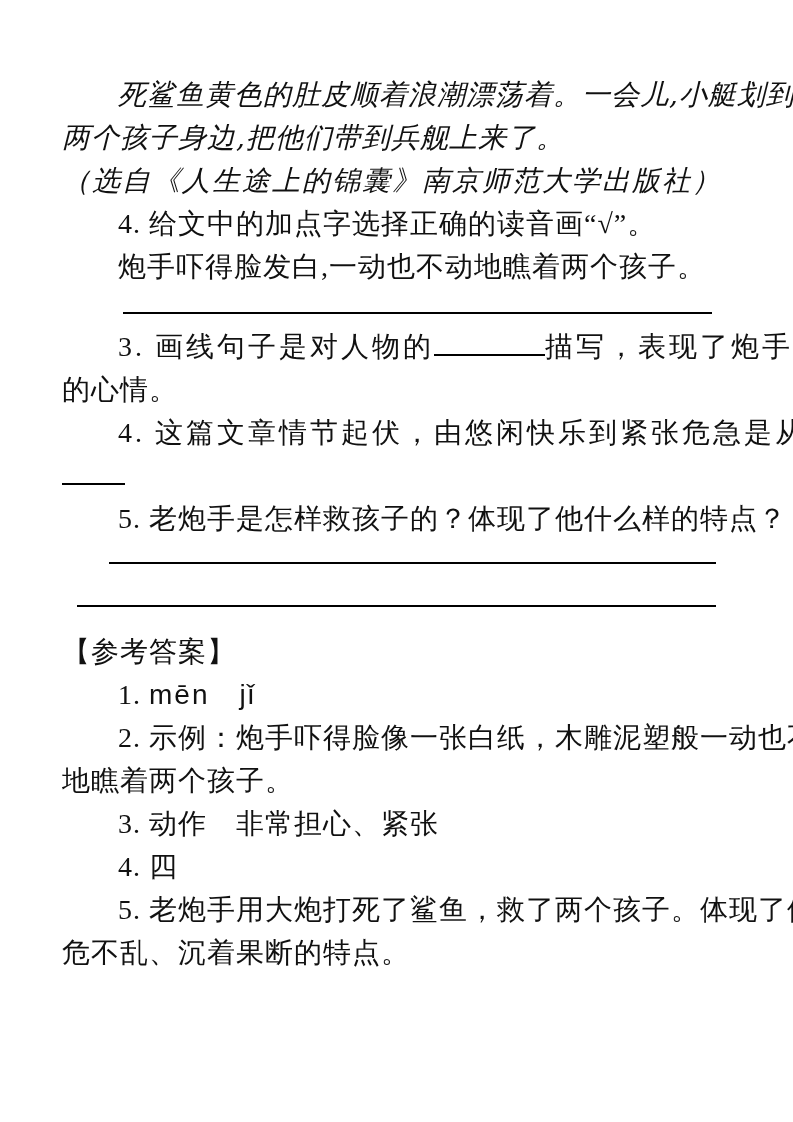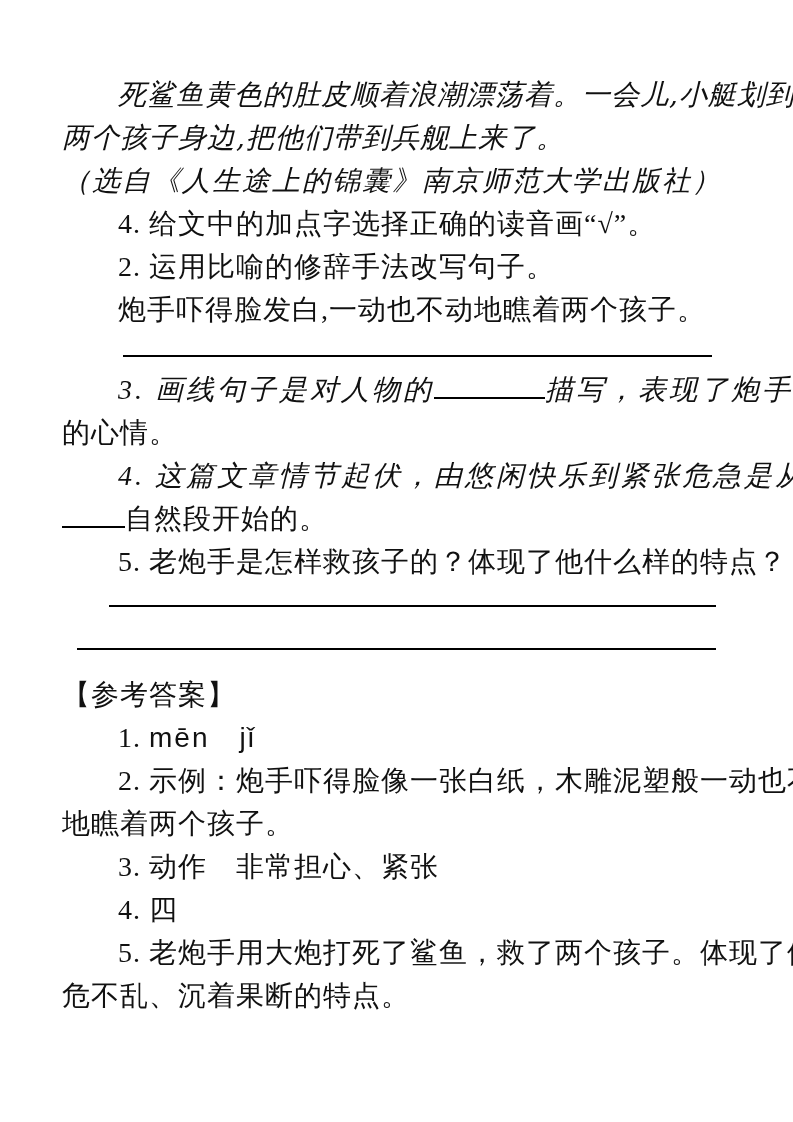--- a/index.html
+++ b/index.html
@@ -21,21 +21,21 @@
     letter-spacing: 1px;
     white-space: nowrap;
   }
   
   .kai {
     font-family: "DejaVu Serif", serif;
     font-style: italic;
   }
   .indent { text-indent: 56px; }
   .src { text-align: right; letter-spacing: 2px; }
-  .spaced { letter-spacing: 3px; font-style: italic; }
+  .spaced { letter-spacing: 3px; }
   .sans { font-family: Liberation Sans, sans-serif; letter-spacing: 2px; }
   .rule { border-top: 2px solid #000000; height: 0; }
   .rule-q2 { margin: 24px 0 11px 61px; width: 589px; }
   .rule-q5 { margin-top: 22px; margin-left: 47px; width: 607px; }
   .rule-sep { margin-top: 41px; margin-left: 15px; width: 639px; }
   .answers-heading { margin-top: 23px; }
   .blank {
     display: inline-block;
     border-bottom: 2px solid #000000;
     height: 1em;
@@ -47,33 +47,32 @@
 </head>
 <body>
 
 <div class="page">
 
   <div class="line kai indent">死鲨鱼黄色的肚皮顺着浪潮漂荡着。一会儿,小艇划到那</div>
   <div class="line kai">两个孩子身边,把他们带到兵舰上来了。</div>
   <div class="line kai src">（选自《人生途上的锦囊》南京师范大学出版社）</div>
 
   <div class="line indent">4. 给文中的加点字选择正确的读音画“√”。</div>
-  <div class="line indent">2. 运用比喻的修辞手法改写句子。</div>
   <div class="line indent">炮手吓得脸发白,一动也不动地瞧着两个孩子。</div>
 
   <div class="rule rule-q2"></div>
 
   <div class="line spaced indent">
     <span>3. 画线句子是对人物的</span><span class="blank blank-q3"></span><span>描写，表现了炮手</span>
   </div>
   <div class="line">的心情。</div>
 
   <div class="line spaced indent">4. 这篇文章情节起伏，由悠闲快乐到紧张危急是从第</div>
   <div class="line">
-    <span class="blank blank-q4"></span><span>自然段开始的。</span>
+    <span class="blank blank-q4"></span>
   </div>
 
   <div class="line indent">5. 老炮手是怎样救孩子的？体现了他什么样的特点？</div>
 
   <div class="rule rule-q5"></div>
 
   <div class="rule rule-sep"></div>
 
   <div class="line answers-heading">【参考答案】</div>
 

